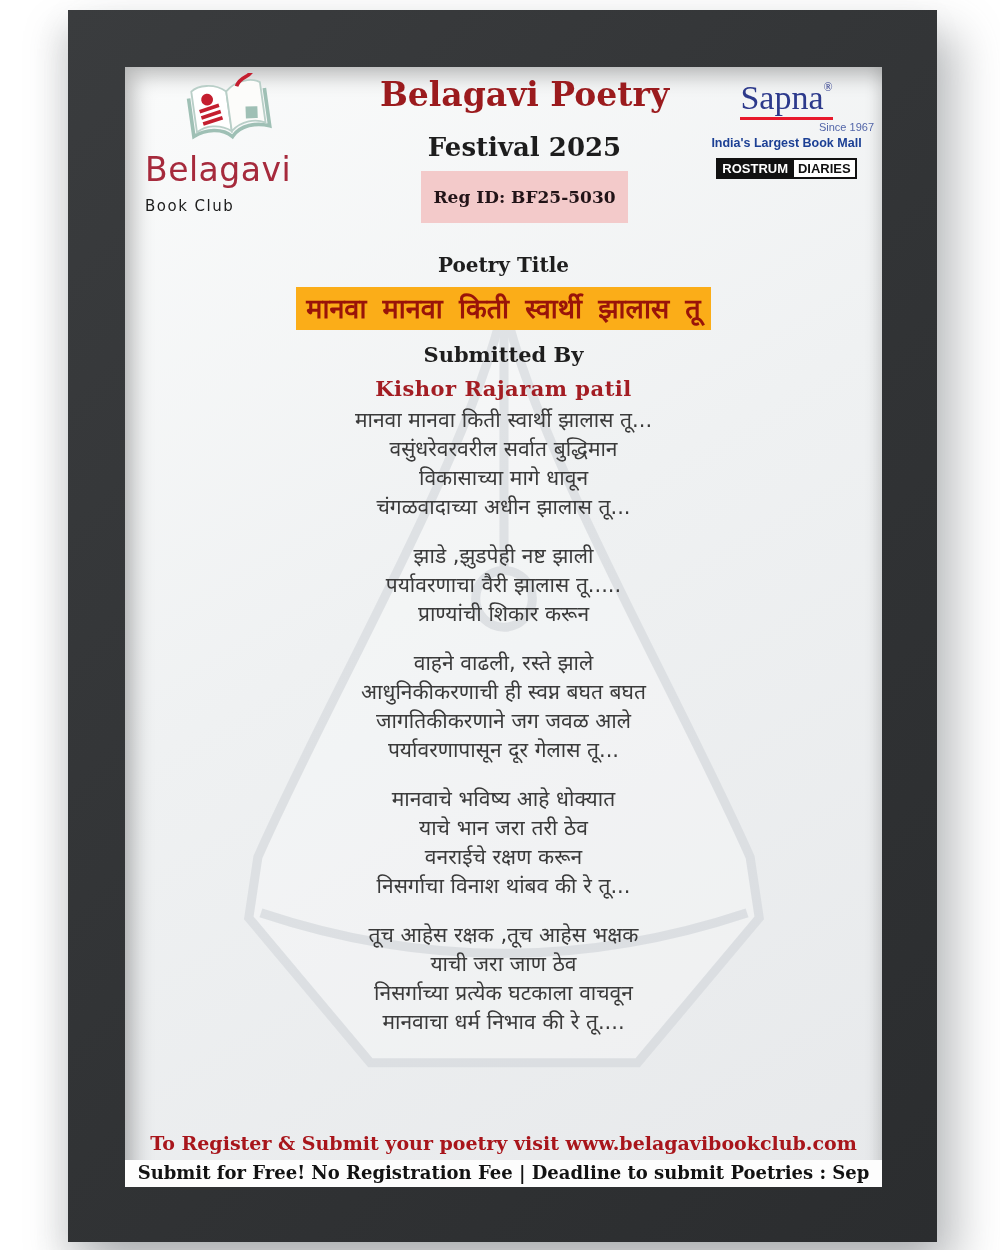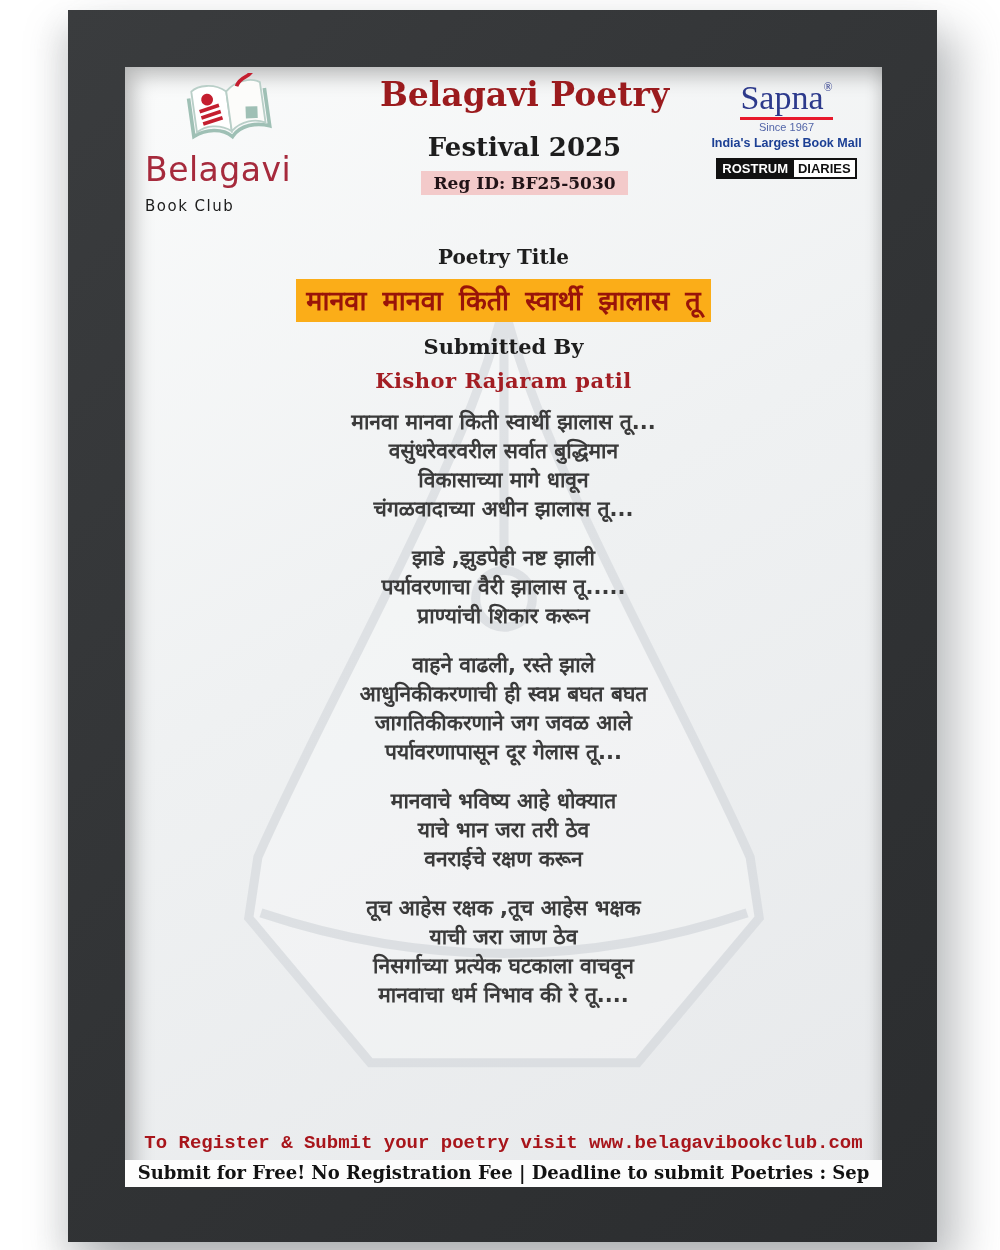--- a/index.html
+++ b/index.html
@@ -29,53 +29,53 @@
   .logo-book { margin-left:38px; display:block; }
   .logo-word { font-family:"DejaVu Sans", sans-serif; font-size:33px; color:#a62a3c;
                letter-spacing:.5px; line-height:1; margin-top:-2px; }
   .logo-sub  { font-family:"DejaVu Sans", sans-serif; font-size:15px; color:#1c1c1c;
                letter-spacing:1.5px; margin-top:11px; }
 
   .titles { text-align:center; padding-top:4px; }
   .title-main { font-size:33px; font-weight:bold; color:#9b1b1e; line-height:1.1; }
   .title-sub  { font-size:26px; font-weight:bold; color:#1d1d1d; margin-top:19px; }
   .reg-pill { display:inline-block; margin-top:9px; background:#f3caca; color:#211317;
-              font-size:17px; font-weight:bold; padding:2px 12px; }
+              font-size:17px; font-weight:bold; padding:16px 12px; }
 
   .sapna { text-align:center; padding-top:8px; font-family:"Liberation Serif", serif; }
   .sapna-name { font-size:34px; color:#2d3a8c; line-height:1;
                 border-bottom:3px solid #e8192c; padding-bottom:2px; display:inline-block; }
   .sapna-reg { font-size:12px; vertical-align:top; color:#2d3a8c; }
   .sapna-since { font-family:"Liberation Sans", sans-serif; font-size:11px; color:#5265a8;
-                 text-align:center; margin-top:1px; }
+                 text-align:right; margin-top:1px; }
   .sapna-tag { font-family:"Liberation Sans", sans-serif; font-size:12.5px; font-weight:bold;
                color:#1b3f94; margin-top:3px; white-space:nowrap; }
   .rostrum { margin-top:8px; font-family:"Liberation Sans", sans-serif; font-size:13px;
              font-weight:bold; display:inline-flex; }
   .rostrum-l { background:#111; color:#fff; padding:1px 4px; border:2px solid #111; }
   .rostrum-r { background:#fff; color:#111; padding:1px 4px; border:2px solid #111; border-left:none; }
 
   
   .center { text-align:center; position:relative; }
   .poetry-label { margin-top:30px; font-size:20px; font-weight:bold; color:#1e1e1e; }
   .poem-title-wrap { margin-top:10px; }
   .poem-title { display:inline-block; background:#fbad18; color:#991409;
                 font-family:Liberation Mono, monospace; font-size:27px; font-weight:bold;
                 padding:2px 10px 4px; }
   .submitted { margin-top:12px; font-size:21px; font-weight:bold; color:#1e1e1e; }
   .author { margin-top:9px; font-size:21px; font-weight:bold; color:#a31d23; letter-spacing:.5px; }
 
-  .poem { margin-top:15px; font-family:"DejaVu Sans", sans-serif; font-size:21px;
-          color:#3a3a3a;font-weight:bold; }
+  .poem { margin-top:5px; font-family:"DejaVu Sans", sans-serif; font-size:21px;
+          color:#3a3a3a; }
   .stanza { margin-bottom:20px; }
   .stanza p { line-height:29px; }
 
   
   .footer-red { position:absolute; left:0; right:0; bottom:33px; text-align:center;
-                font-size:19px; font-weight:bold; color:#a8151b;font-family:Liberation Mono, monospace; }
+                font-size:19px; font-weight:bold; color:#a8151b; }
   .footer-strip { position:absolute; left:0; right:0; bottom:0; height:27px;
                   background:#fdfdfd; text-align:center; }
   .footer-black { font-size:18px; font-weight:bold; color:#121212; line-height:26px; }
 </style>
 </head>
 <body>
 
 <div class="frame">
   <div class="poster">
 
@@ -153,20 +153,21 @@
         <div class="stanza">
           <p>वाहने वाढली, रस्ते झाले</p>
           <p>आधुनिकीकरणाची ही स्वप्न बघत बघत</p>
           <p>जागतिकीकरणाने जग जवळ आले</p>
           <p>पर्यावरणापासून दूर गेलास तू...</p>
         </div>
         <div class="stanza">
           <p>मानवाचे भविष्य आहे धोक्यात</p>
           <p>याचे भान जरा तरी ठेव</p>
           <p>वनराईचे रक्षण करून</p>
+          <p>निसर्गाचा विनाश थांबव की रे तू...</p>
         </div>
         <div class="stanza">
           <p>तूच आहेस रक्षक ,तूच आहेस भक्षक</p>
           <p>याची जरा जाण ठेव</p>
           <p>निसर्गाच्या प्रत्येक घटकाला वाचवून</p>
           <p>मानवाचा धर्म निभाव की रे तू....</p>
         </div>
       </div>
     </div>
 

